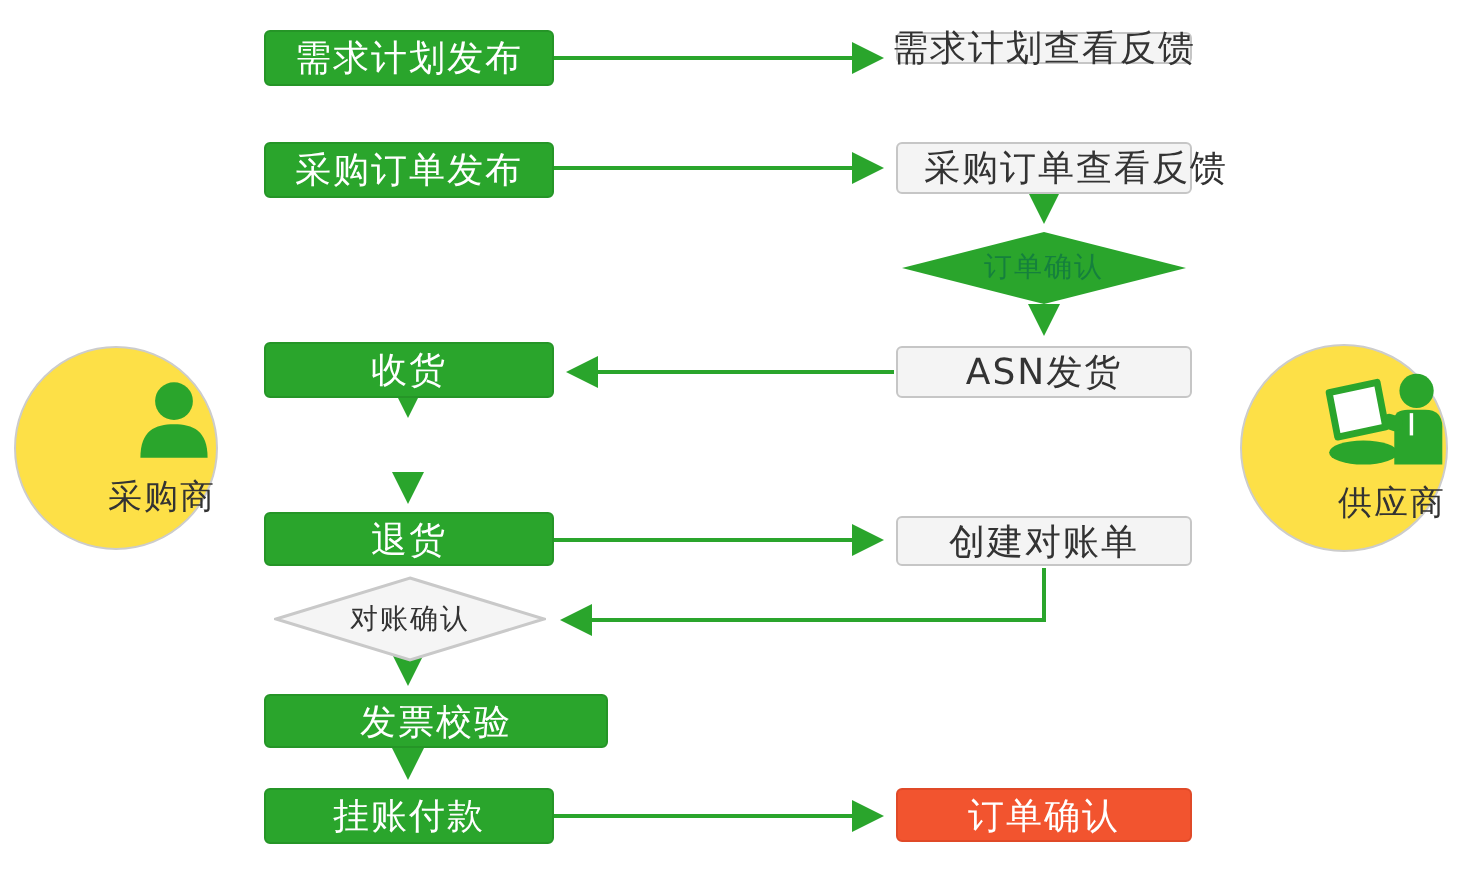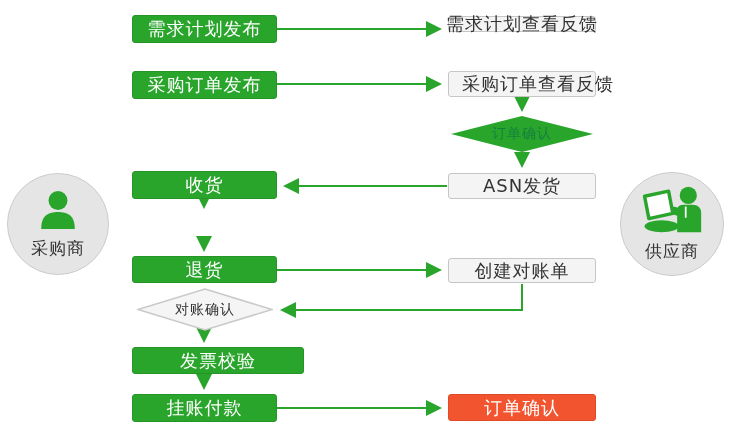--- a/index.html
+++ b/index.html
@@ -20,22 +20,22 @@
   .diamond svg{position:absolute;left:0;top:0;width:100%;height:100%;}
   .diamond .dlabel{
     position:absolute;left:0;top:0;right:0;bottom:0;
     display:flex;align-items:center;justify-content:center;
     font-size:14px;letter-spacing:1px;white-space:nowrap;
   }
   .diamond.green .dlabel{color:#15803d;}
   .diamond.white .dlabel{color:#333333;}
   .actor{
     position:absolute;z-index:2;box-sizing:border-box;
-    background:#e5e5e5;border:1px solid #cccccc;border-radius:50%;
-    display:flex;flex-direction:column;align-items:center;justify-content:center;
+    background:#fde047;border:1px solid #cccccc;border-radius:50%;
+    display:flex;flex-direction:column;align-items:flex-end;justify-content:center;
   }
   .actor-label{font-size:17px;color:#333333;margin-top:2px;letter-spacing:1px;}
 </style>
 </head>
 <body>
 
 <div class="canvas">
 
   <svg class="connectors" width="731" height="436" aria-hidden="true">
     <defs>

